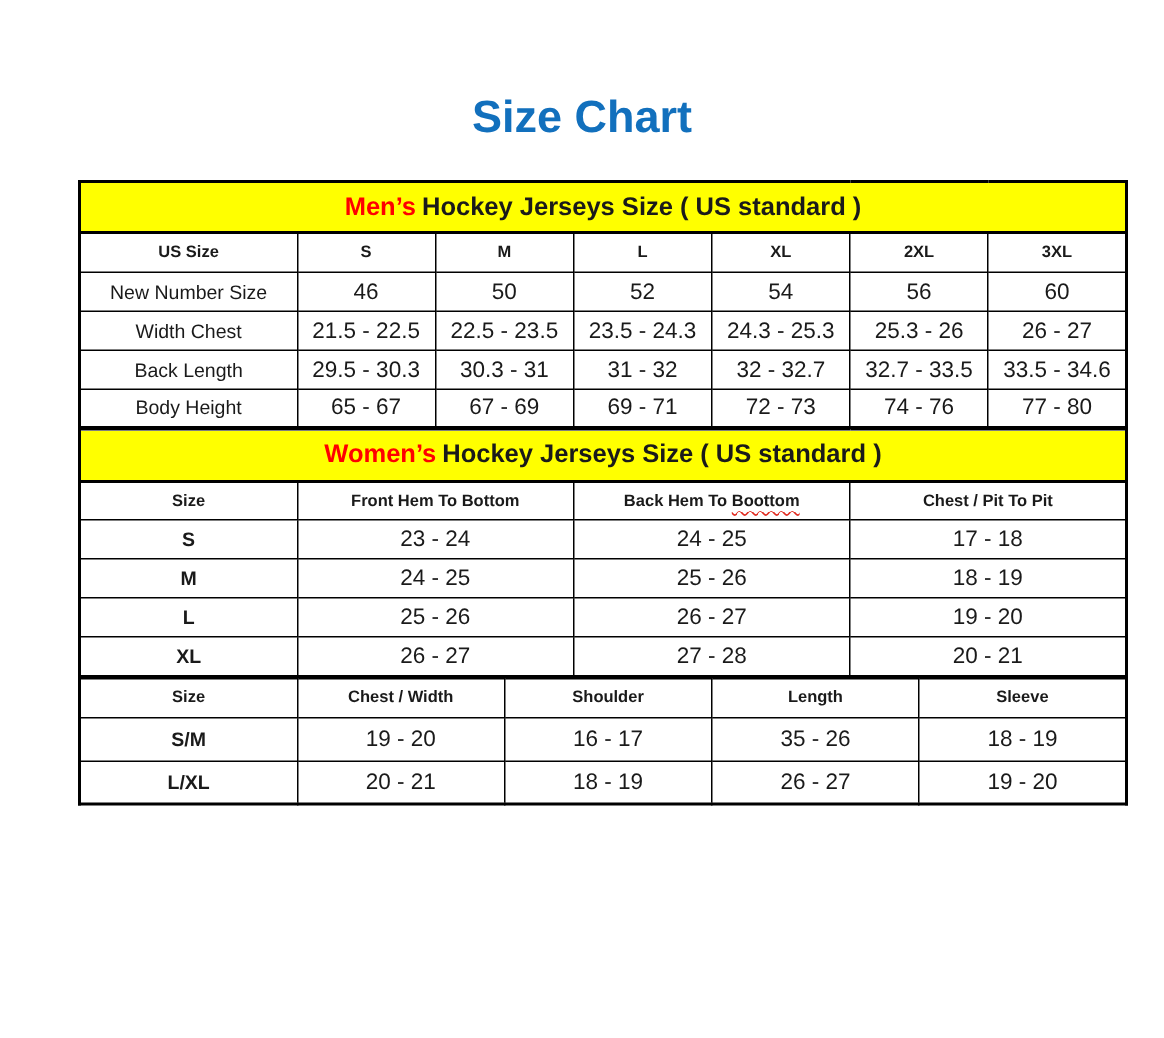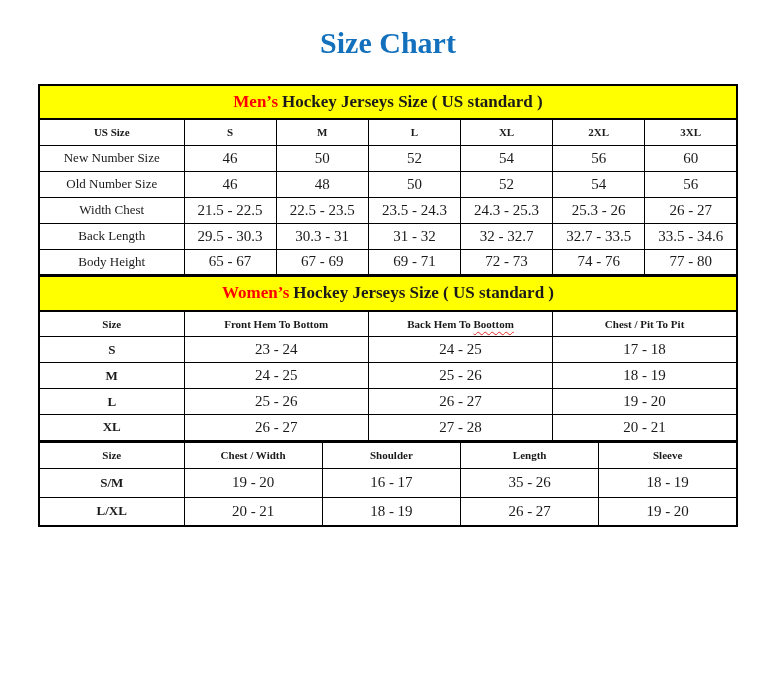--- a/index.html
+++ b/index.html
@@ -9,27 +9,27 @@
     --border_black:#000000;
     --text_color:#1a1a1a;
     --squiggle_red:#e02b20;
   }
   *{box-sizing:border-box;}
   html,body{margin:0;padding:0;}
   body{
     width:776px;height:692px;overflow:hidden;background:#ffffff;
     font-family:"Liberation Sans", sans-serif;color:var(--text_color);
   }
-  .page{padding-top:24px;font-family:Liberation Serif, serif;}
+  .page{padding-top:60px;}
   .title{
     width:700px;margin:0 0 23px 38px;text-align:center;
     font-size:30px;line-height:37px;font-weight:bold;color:var(--title_blue);
   }
   table.size-table{
-    width:700px;margin-left:38px;border-collapse:collapse;table-layout:fixed;
+    width:700px;margin-left:52px;border-collapse:collapse;table-layout:fixed;
     border:2.5px solid var(--border_black);
   }
   table.size-table + table.size-table{border-top:none;}
   col.c-label{width:145px;}
   th,td{
     border:1.4px solid var(--border_black);
     text-align:center;vertical-align:middle;padding:0 2px;
     font-size:15px;white-space:nowrap;overflow:hidden;height:26px;
   }
   tr.banner-row td{
@@ -85,29 +85,20 @@
       <tr class="data-row">
         <td class="rlabel">New Number Size</td>
         <td>46</td>
         <td>50</td>
         <td>52</td>
         <td>54</td>
         <td>56</td>
         <td>60</td>
       </tr>
       <tr class="data-row">
-        <td class="rlabel">Old Number Size</td>
-        <td>46</td>
-        <td>48</td>
-        <td>50</td>
-        <td>52</td>
-        <td>54</td>
-        <td>56</td>
-      </tr>
-      <tr class="data-row">
         <td class="rlabel">Width Chest</td>
         <td>21.5 - 22.5</td>
         <td>22.5 - 23.5</td>
         <td>23.5 - 24.3</td>
         <td>24.3 - 25.3</td>
         <td>25.3 - 26</td>
         <td>26 - 27</td>
       </tr>
       <tr class="data-row">
         <td class="rlabel">Back Length</td>

